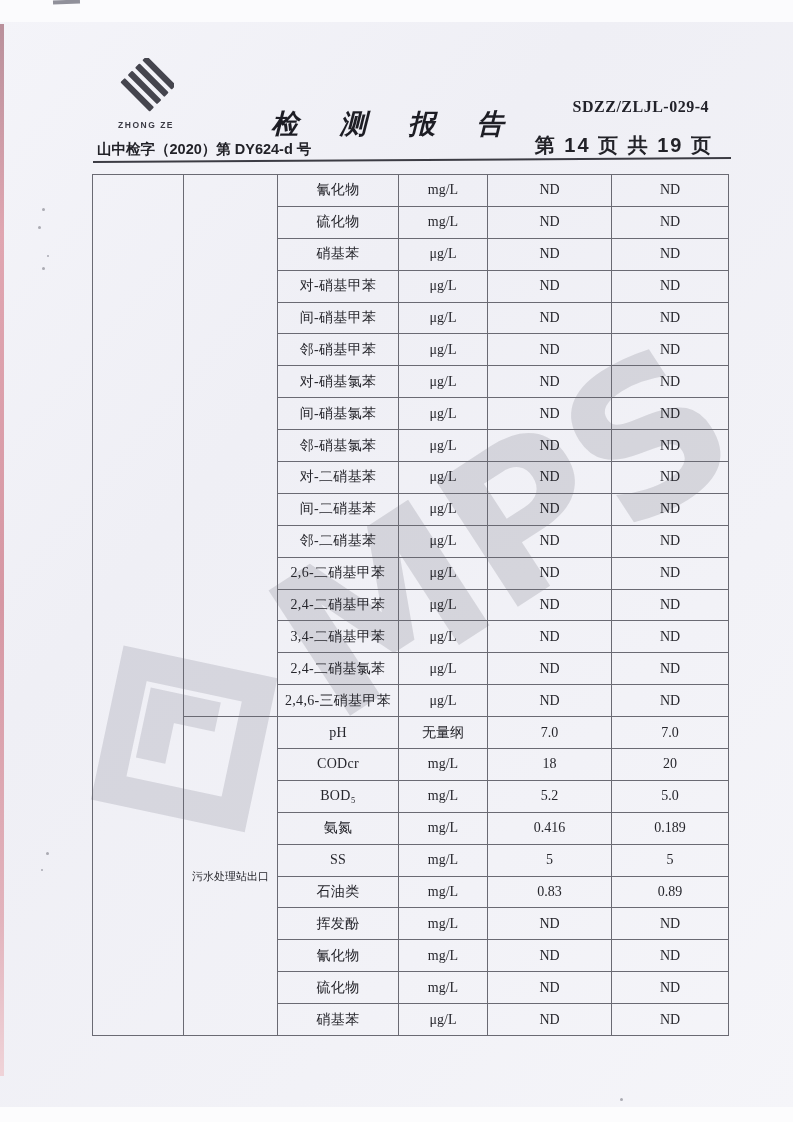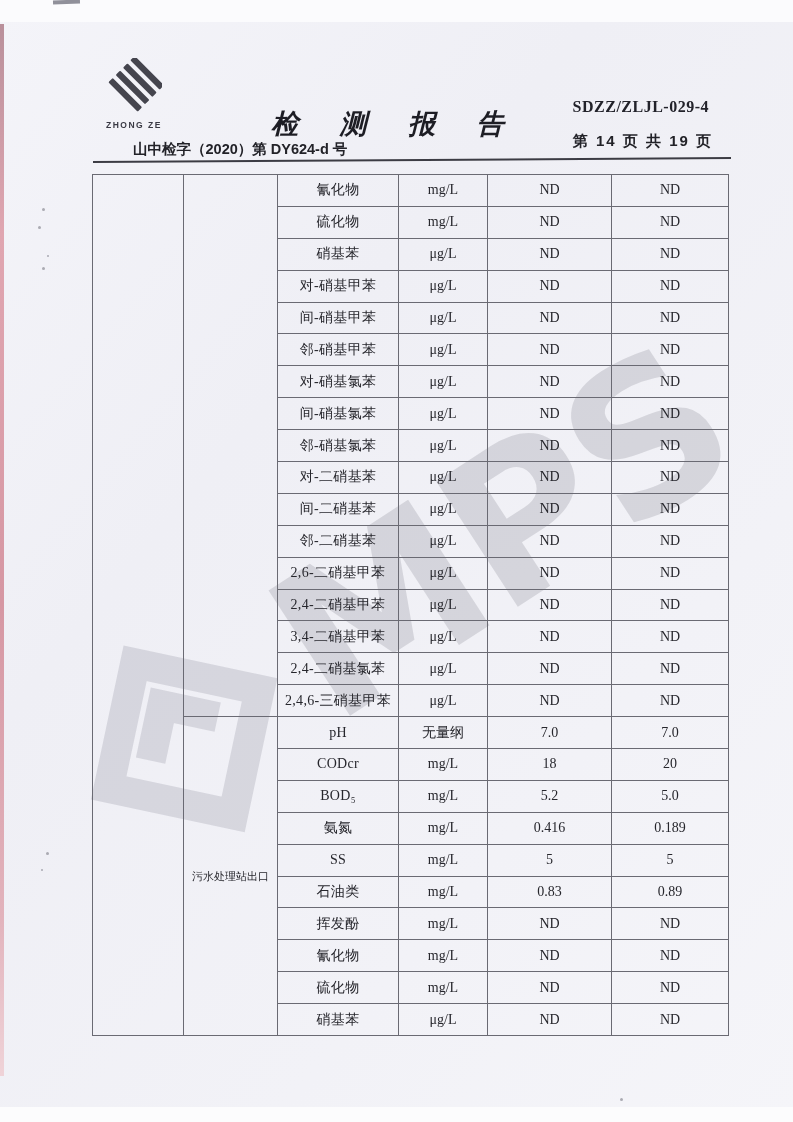--- a/index.html
+++ b/index.html
@@ -16,32 +16,32 @@
   .top-mark{position:absolute;left:53px;top:0;width:27px;height:4px;background:#90909a;transform:rotate(-2deg);}
   .speck{position:absolute;border-radius:50%;background:#84848e;opacity:.65;}
   
   .watermark{position:absolute;left:28px;top:400px;width:740px;height:400px;
     transform:rotate(-33deg);display:flex;align-items:center;gap:18px;
     color:rgba(148,148,160,.30);pointer-events:none;}
   .wm-mark{flex:0 0 auto;}
   .wm-text{font-family:"DejaVu Sans",sans-serif;font-weight:bold;font-size:205px;
     letter-spacing:-4px;line-height:1;}
   
-  .logo{position:absolute;left:94px;top:58px;width:80px;text-align:center;}
+  .logo{position:absolute;left:94px;top:58px;width:80px;text-align:right;}
   .logo-label{font-family:"Liberation Sans",sans-serif;font-weight:bold;font-size:8.5px;
     letter-spacing:1.5px;color:#3a3a44;margin-top:2px;}
   .doc-code{position:absolute;right:84px;top:82px;font-family:"Liberation Serif","DejaVu Serif",serif;
     font-weight:bold;font-size:16px;color:#22222a;letter-spacing:.5px;margin-top:16px;}
   .report-title{position:absolute;left:246px;top:106px;width:300px;margin:0;text-align:center;
     font-family:"Liberation Sans",sans-serif;font-weight:bold;font-size:27px;
     letter-spacing:17px;color:#1d1d24;white-space:nowrap;font-style:italic;}
   .report-no{position:absolute;left:97px;top:140px;font-family:"Liberation Sans",sans-serif;
-    font-weight:bold;font-size:14.5px;color:#222228;margin-left:36px;}
+    font-weight:bold;font-size:14.5px;color:#222228;}
   .page-indicator{position:absolute;right:80px;top:132px;font-family:"Liberation Sans",sans-serif;
-    font-weight:bold;font-size:15px;color:#222228;letter-spacing:2px;}
+    font-weight:bold;font-size:20px;color:#222228;letter-spacing:2px;}
   .header-rule{position:absolute;left:93px;top:159px;width:638px;height:2px;background:#3c3c44;
     transform:rotate(-0.35deg);}
   
   .report-table{position:absolute;left:92px;top:174px;width:636px;height:834px;
     border-collapse:collapse;table-layout:fixed;}
   .report-table td{border:1px solid #6a6a73;text-align:center;vertical-align:middle;
     padding:0;font-size:14px;color:#26262c;height:30.9px;background:transparent;}
   td.outer-cell{}
   td.loc-cell{line-height:23px;font-size:11px;}
   td.param-cell{letter-spacing:.3px;}

